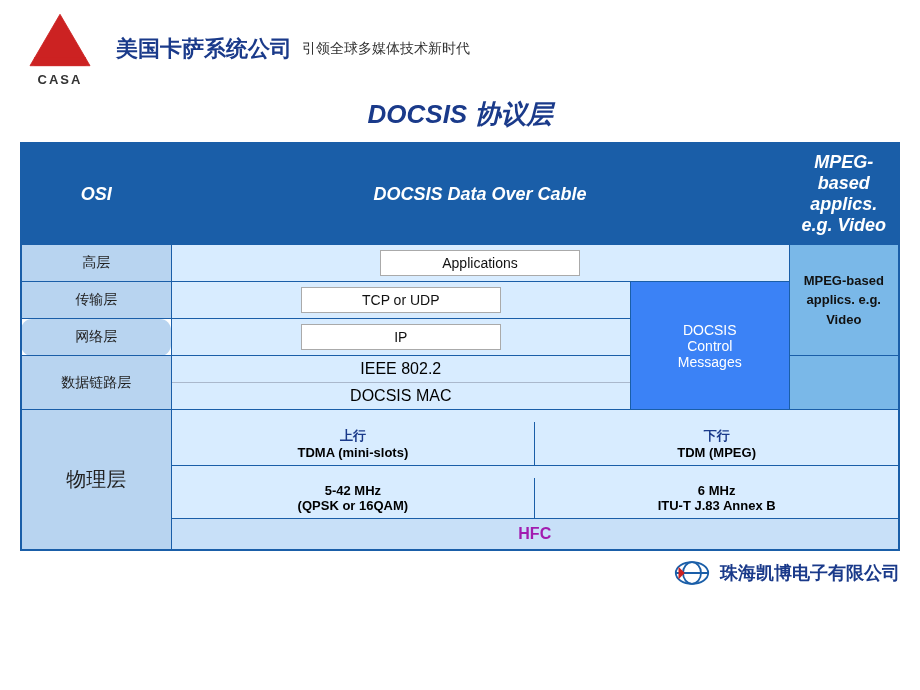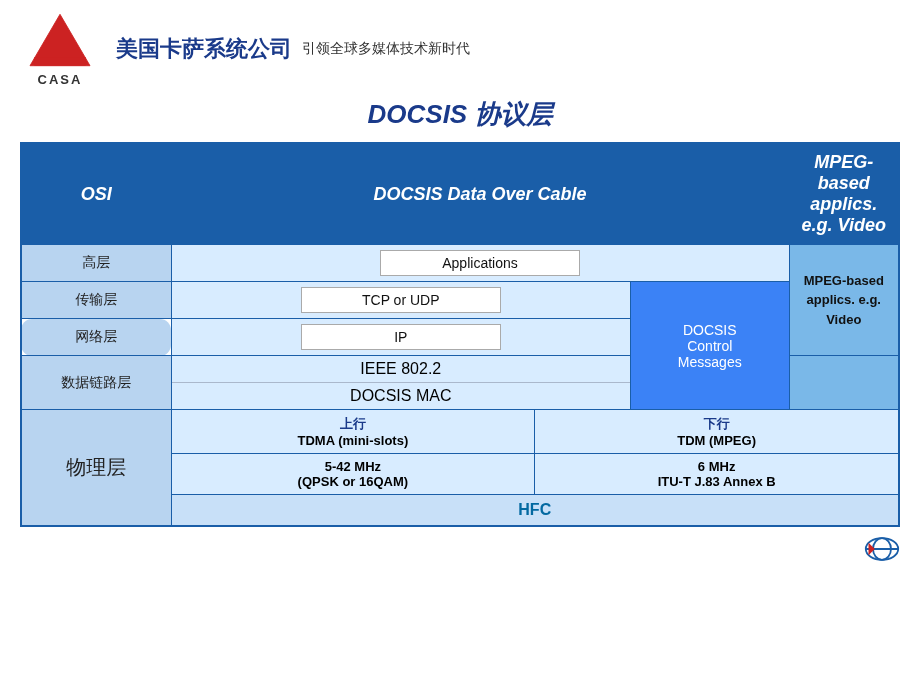--- a/index.html
+++ b/index.html
@@ -157,20 +157,21 @@
       padding: 5px;
       line-height: 1.5;
     }
 
     .phys-half {
       flex: 1;
       text-align: center;
       padding: 5px 8px;
       border-right: 1px solid #1a5ea8;
       font-size: 13px;
+      margin-top: 12px;
     }
 
     .phys-half:last-child {
       border-right: none;
     }
 
     .phys-direction {
       font-size: 13px;
       color: #1a3a8a;
       font-weight: bold;
@@ -179,21 +180,21 @@
     .phys-protocol {
       font-weight: bold;
       font-size: 13px;
     }
 
     .hfc-row td {
       background: #c8e0f8;
       text-align: center;
       font-size: 16px;
       font-weight: bold;
-      color: #0369a1;
+      color: #a21caf;
       padding: 6px;
       border: 1px solid #1a5ea8;
     }
 
     
     .footer {
       display: flex;
       justify-content: flex-end;
       align-items: center;
       padding: 8px 20px 4px 20px;
@@ -332,13 +333,14 @@
   </table>
 </div>
 
 <div class="footer">
   <svg class="footer-logo" viewBox="0 0 40 30">
     <ellipse cx="20" cy="15" rx="18" ry="12" fill="none" stroke="#1a5ea8" stroke-width="2"></ellipse>
     <ellipse cx="20" cy="15" rx="10" ry="12" fill="none" stroke="#1a5ea8" stroke-width="2"></ellipse>
     <line x1="2" y1="15" x2="38" y2="15" stroke="#1a5ea8" stroke-width="2"></line>
     <polygon points="5,8 12,15 5,22" fill="#cc2222"></polygon>
   </svg>
+  <span class="footer-text">珠海凯博电子有限公司</span>
 </div>
 
 </body></html>

